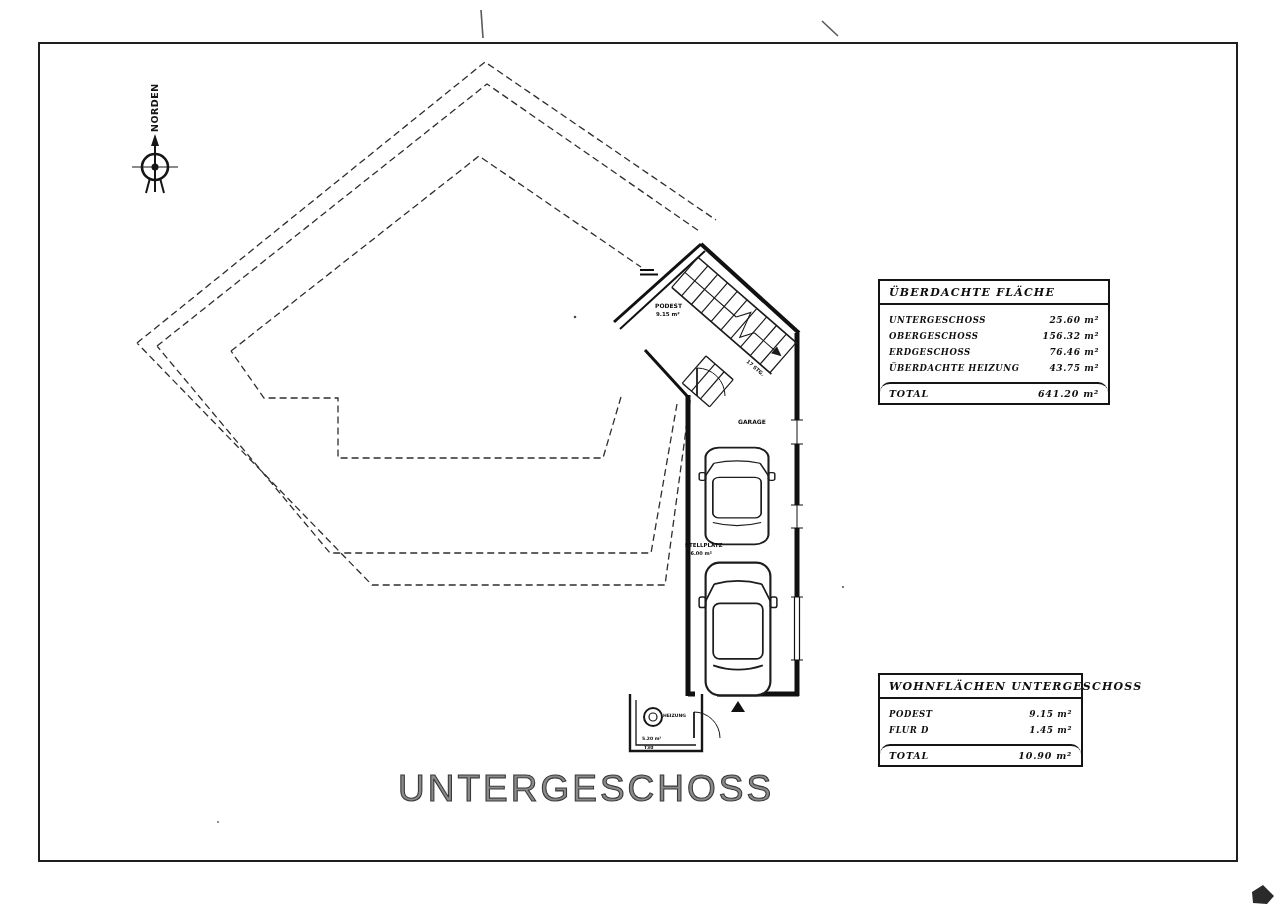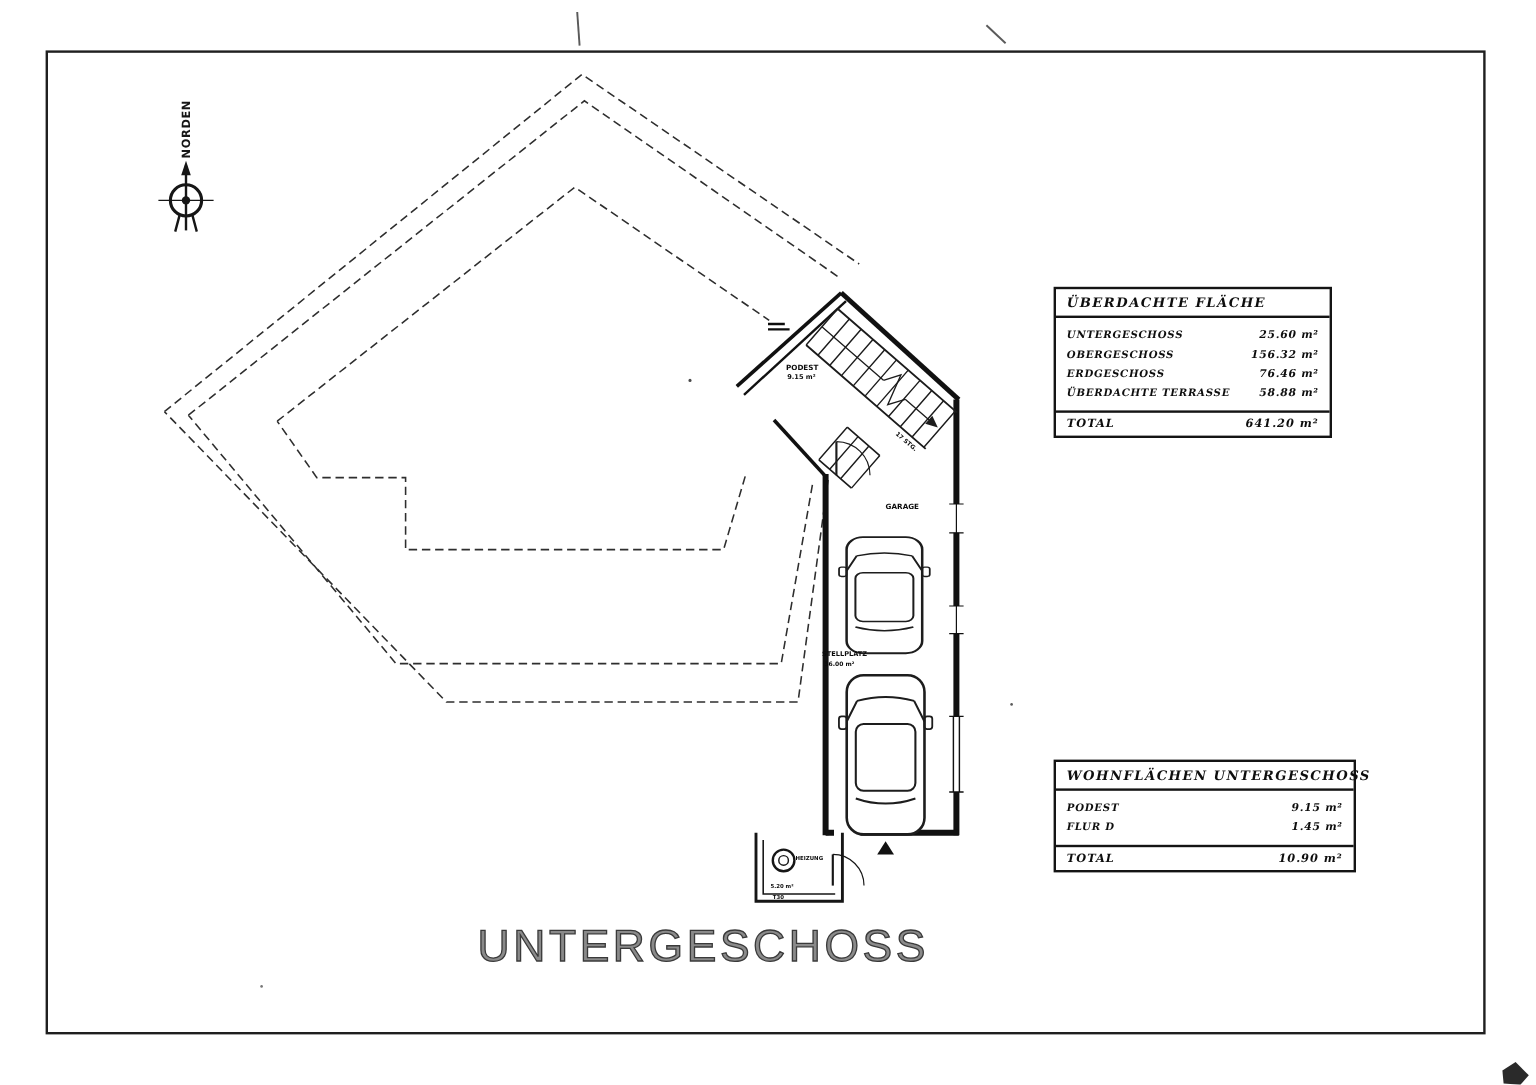--- a/index.html
+++ b/index.html
@@ -10,40 +10,40 @@
   }
   .sheet {
     position:absolute; left:38px; top:42px; width:1200px; height:820px;
     border:2px solid #1f1f1f; background:#fff;
   }
   svg.plan { position:absolute; left:0; top:0; width:1280px; height:904px; }
 
   
   .areatable {
     position:absolute; background:#fff; border:2px solid #141414;
-    font-family:"DejaVu Serif", serif; color:#0e0e0e;
+    font-family:"DejaVu Serif", serif; color:#0e0e0e;margin-top:40px;
   }
   .areatable .hd {
     font-weight:bold; font-style:italic; font-size:11px; letter-spacing:1.2px;
     padding:5px 9px 4px 9px; border-bottom:2px solid #141414; white-space:nowrap;
   }
   .areatable .rows { padding:7px 9px 6px 9px; }
   .trow {
     display:flex; justify-content:space-between; align-items:baseline;
     font-weight:bold; font-style:italic; font-size:8.5px; letter-spacing:0.6px;
     line-height:16px; white-space:nowrap;
   }
   .trow .v { font-size:9px; }
   .totalrow {
     border-top:2px solid #141414; display:flex; justify-content:space-between;
     font-weight:bold; font-style:italic; font-size:9.5px; letter-spacing:0.8px;
-    padding:4px 9px 4px 9px; white-space:nowrap;
+    padding:4px 9px 4px 9px; white-space:nowrap;border-radius:10px;
   }
   #table-covered { left:878px; top:239px; width:232px; }
-  #table-living  { left:878px; top:633px; width:252px; }
+  #table-living  { left:878px; top:633px; width:205px; }
 
   
   .sheet-title {
     position:absolute; left:398px; top:768px; width:320px;
     font-family:"Liberation Sans", sans-serif;
     font-size:37px; font-weight:400; letter-spacing:3px;
     color:#8a8a8a; -webkit-text-stroke:1.1px #3a3a3a;
     white-space:nowrap;
   }
 </style>
@@ -164,22 +164,22 @@
     </div>
     <div class="trow">
       <span>OBERGESCHOSS</span>
       <span class="v">156.32 m²</span>
     </div>
     <div class="trow">
       <span>ERDGESCHOSS</span>
       <span class="v">76.46 m²</span>
     </div>
     <div class="trow">
-      <span>ÜBERDACHTE TERRASSE</span>
-      <span class="v">58.88 m²</span>
+      <span>ÜBERDACHTE HEIZUNG</span>
+      <span class="v">43.75 m²</span>
     </div>
   </div>
   <div class="totalrow">
     <span>TOTAL</span>
     <span>641.20 m²</span>
   </div>
 </div>
 
 <div class="areatable" id="table-living">
   <div class="hd">WOHNFLÄCHEN UNTERGESCHOSS</div>

